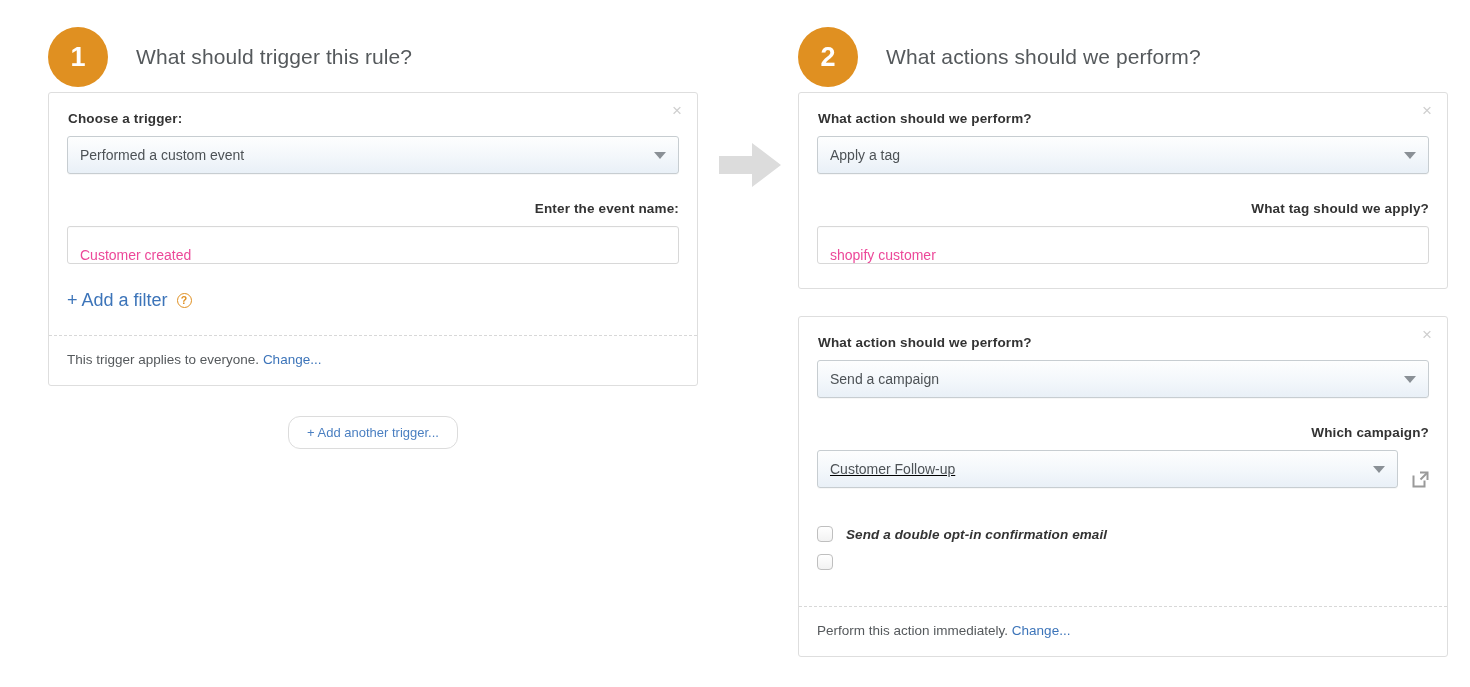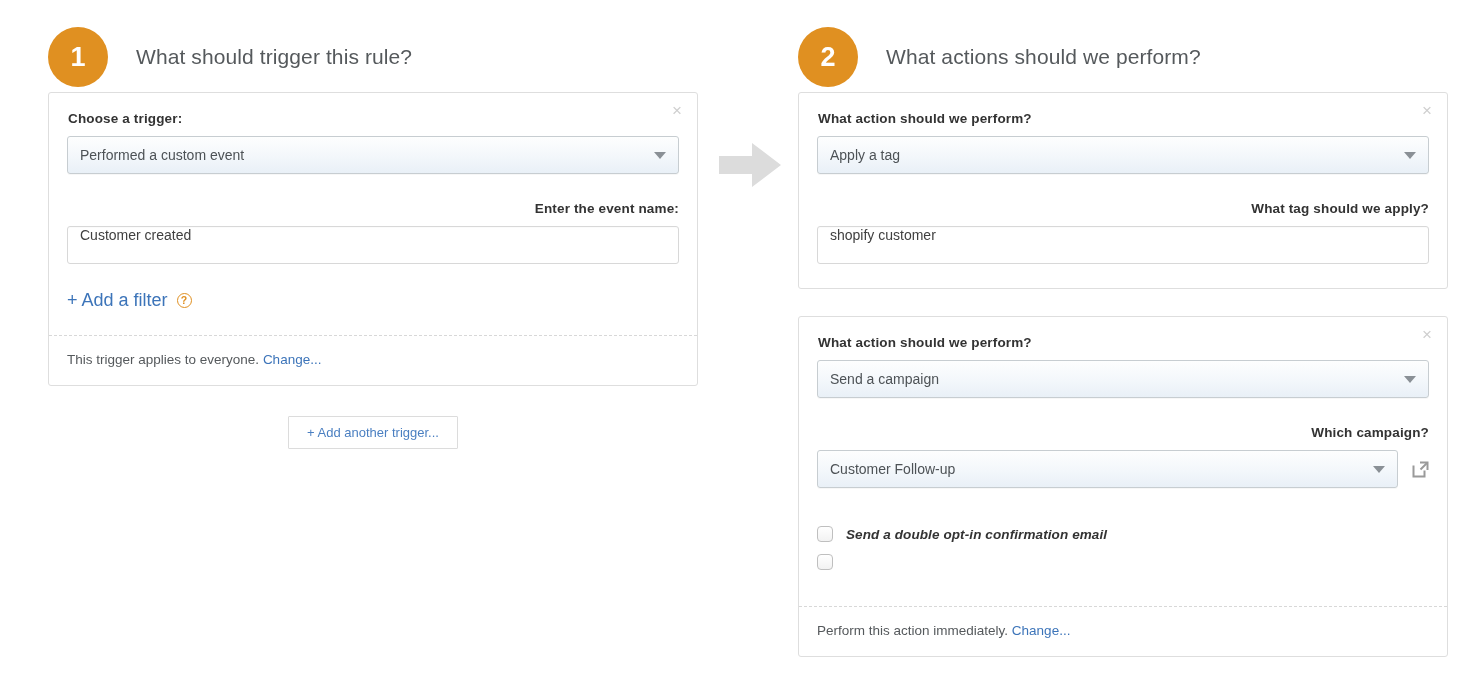--- a/index.html
+++ b/index.html
@@ -112,24 +112,24 @@
     border-top: 7px solid #8a9096;
   }
 
   
   .textinput {
     height: 38px;
     border: 1px solid #d8d8d8;
     border-radius: 3px;
     background: #ffffff;
     display: flex;
-    align-items: flex-start;
+    align-items: flex-end;
     padding: 0 12px;
     font-size: 14px;
-    color: #404040;
+    color: #ec4899;
     box-shadow: inset 0 1px 1px rgba(0,0,0,.02);
   }
 
   
   .filter-row {
     display: flex;
     align-items: center;
     margin-top: 26px;
   }
   .link-blue {
@@ -162,42 +162,43 @@
   .panel-footer .link-blue { font-size: 13.5px; }
 
   
   .add-another-wrap {
     display: flex;
     justify-content: center;
     margin-top: 30px;
   }
   .btn-outline {
     border: 1px solid #dcdcdc;
-    border-radius: 1px;
+    border-radius: 12px;
     background: #ffffff;
     color: #4a7fc1;
     font-size: 13px;
     padding: 8px 18px;
     cursor: pointer;
     font-family: "Liberation Sans", sans-serif;
   }
 
   
   .flow-arrow {
     position: absolute;
     left: 719px;
     top: 143px;
     width: 62px;
     height: 44px;
   }
 
   
   .campaign-row {
     display: flex;
-    align-items: center;
+    align-items: flex-end;
+    text-decoration: underline;
   }
   .campaign-row .select { flex: 1 1 auto; }
   .ext-link-icon {
     margin-left: 14px;
     width: 17px; height: 17px;
     flex: 0 0 auto;
     cursor: pointer;
   }
 
   

